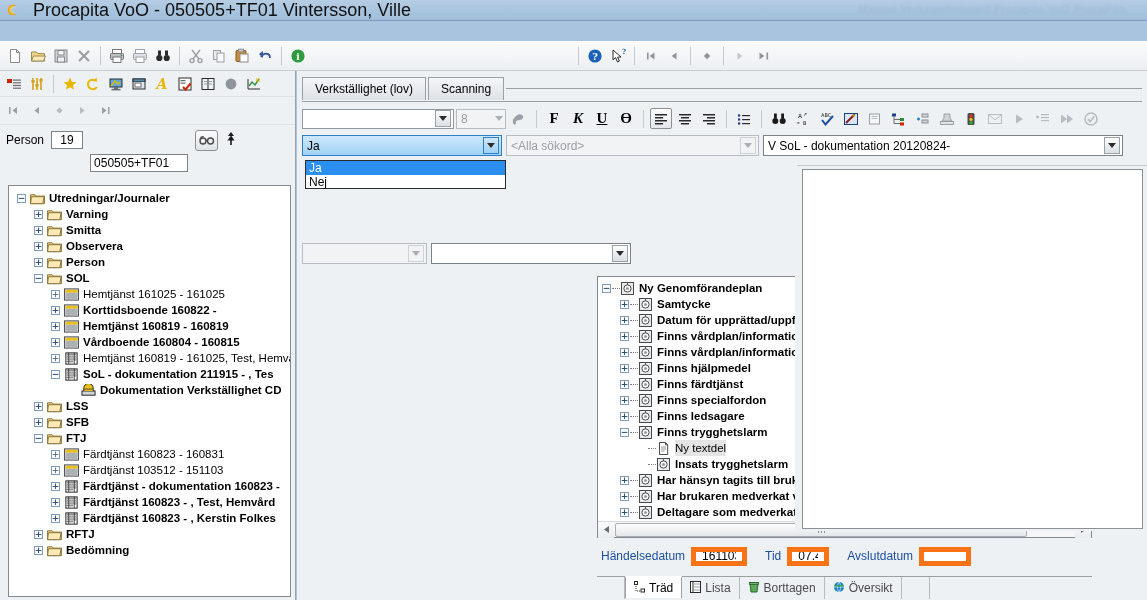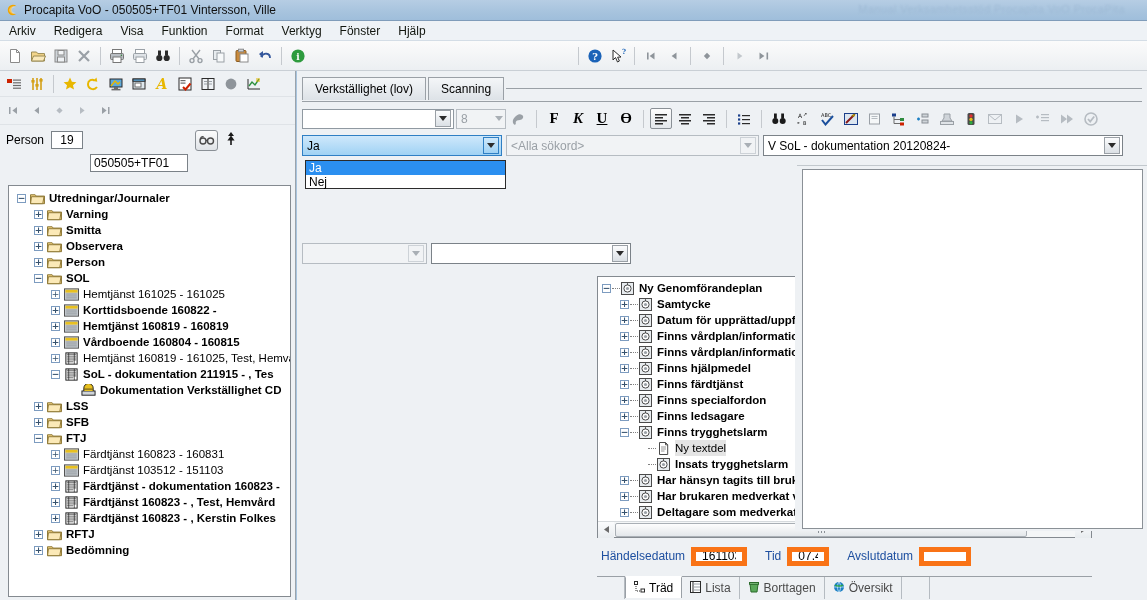--- a/index.html
+++ b/index.html
@@ -16,21 +16,21 @@
   .titlebar{
     position:absolute; left:0; top:0; width:1147px; height:21px;
     background:linear-gradient(180deg,#b6cde4 0%,#a8c4de 55%,#9fbedb 100%);
     border-bottom:1px solid #7f9cba;
     display:flex; align-items:center; padding-left:5px;
   }
   .titlebar .logo{
     width:14px;height:14px;margin-right:5px;flex:0 0 auto;
     display:flex;align-items:center;justify-content:center;
   }
-  .titlebar .ttl{ font-size:12px; color:#101010; white-space:nowrap;}
+  .titlebar .ttl{ font-size:18px; color:#101010; white-space:nowrap;margin-left:9px;}
   .ghost{
     position:absolute; right:22px; top:3px; font-size:11px;
     color:#9cb8d3; letter-spacing:.4px; white-space:nowrap;
     filter:blur(1.1px); opacity:.85;
   }
 
   
   .menubar{
     position:absolute; left:0; top:21px; width:1147px; height:20px;
     background:#eef2f6; border-bottom:1px solid #d4dde6;
@@ -269,30 +269,20 @@
     <span class="logo">
       <svg width="14" height="14" viewBox="0 0 14 14">
         <path d="M11.5 3.2A5.2 5.2 0 1 0 11.5 10.8 4 4 0 1 1 11.5 3.2Z" fill="#f0a500"></path>
         <path d="M10.6 4.6A3.6 3.6 0 1 0 10.6 9.4 2.7 2.7 0 1 1 10.6 4.6Z" fill="#fff" opacity=".35"></path>
       </svg>
     </span>
     <span class="ttl">Procapita VoO - 050505+TF01 Vintersson, Ville</span>
     <span class="ghost">Manual Verksamhetsstöd Procapita VoO  ProcaPita</span>
   </div>
 
-  <div class="menubar">
-    <div class="mi">Arkiv</div>
-    <div class="mi">Redigera</div>
-    <div class="mi">Visa</div>
-    <div class="mi">Funktion</div>
-    <div class="mi">Format</div>
-    <div class="mi">Verktyg</div>
-    <div class="mi">Fönster</div>
-    <div class="mi">Hjälp</div>
-  </div>
 
   <div class="tb1">
     <div class="tbtn">
       <svg width="16" height="16" viewBox="0 0 16 16">
           <path d="M3.5 1.5h6l3 3v10h-9z" fill="#fff" stroke="#8a8a8a"></path>
           <path d="M9.5 1.5v3h3" fill="none" stroke="#8a8a8a"></path>
         </svg>
     </div>
     <div class="tbtn">
       <svg width="16" height="16" viewBox="0 0 16 16">

